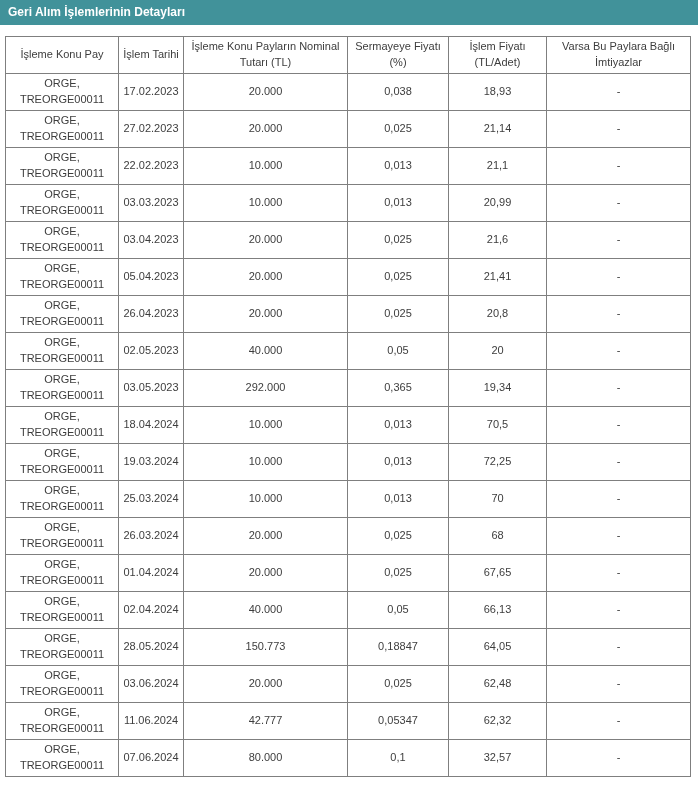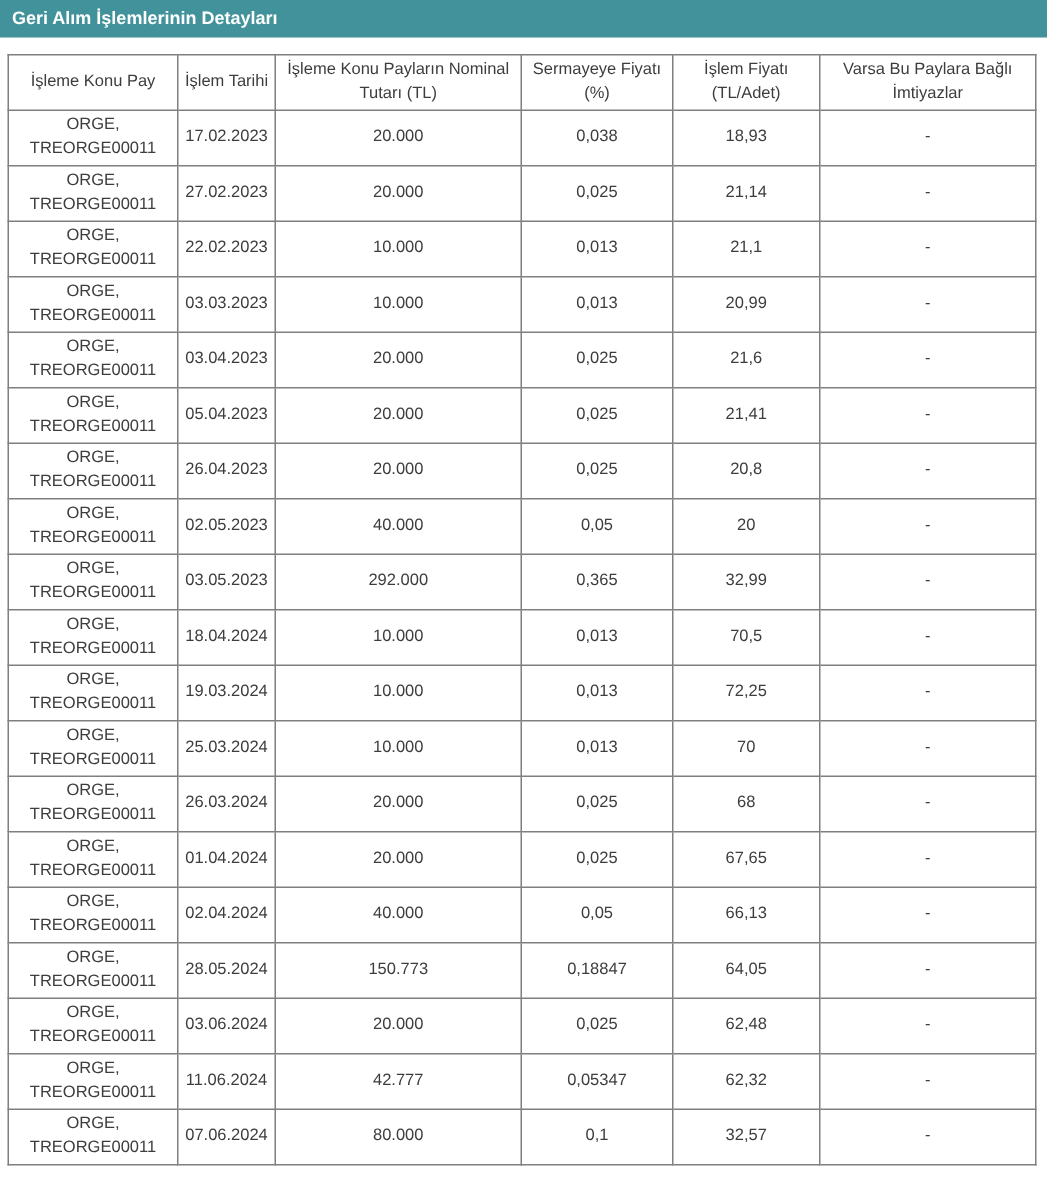--- a/index.html
+++ b/index.html
@@ -162,21 +162,21 @@
     <td>0,05</td>
     <td>20</td>
     <td>-</td>
   </tr>
 
   <tr>
     <td>ORGE, TREORGE00011</td>
     <td>03.05.2023</td>
     <td>292.000</td>
     <td>0,365</td>
-    <td>32,99</td>
+    <td>19,34</td>
     <td>-</td>
   </tr>
 
   <tr>
     <td>ORGE, TREORGE00011</td>
     <td>18.04.2024</td>
     <td>10.000</td>
     <td>0,013</td>
     <td>70,5</td>
     <td>-</td>

